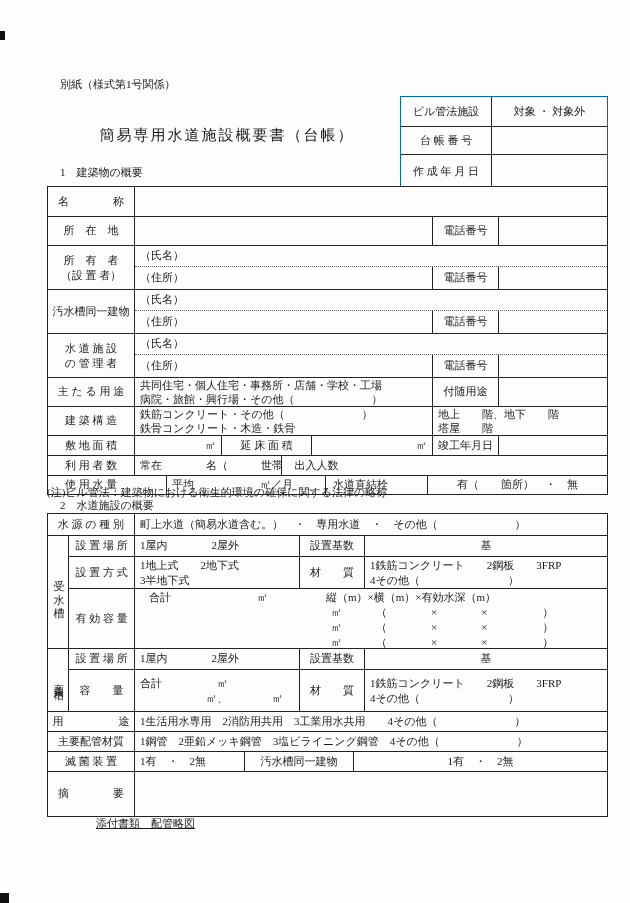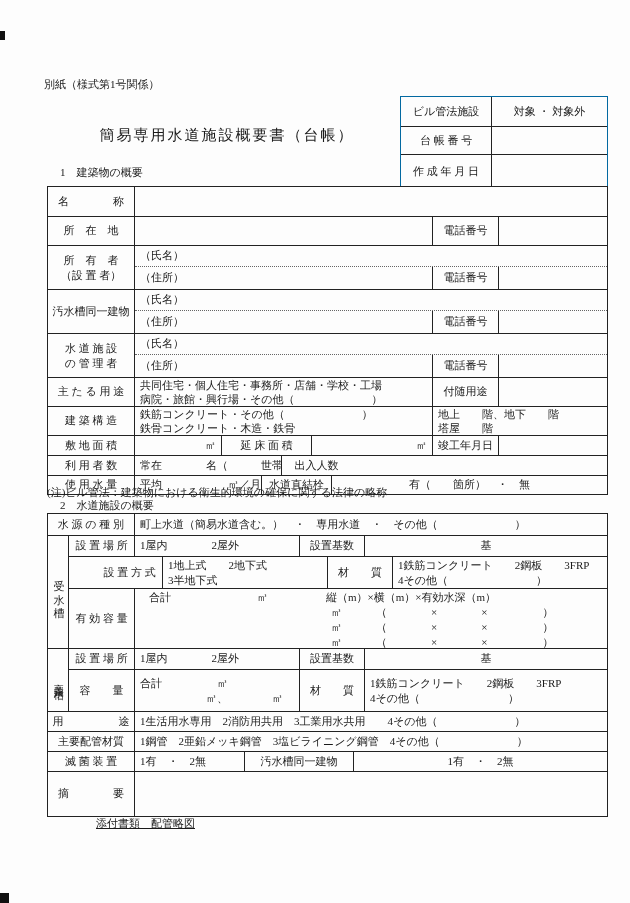--- a/index.html
+++ b/index.html
@@ -31,21 +31,21 @@
   .capline{display:flex;white-space:nowrap;line-height:15px;}
 </style>
 </head>
 <body>
 
 <div class="page">
 
   <div class="mark" style="left:0;top:31px;width:5px;height:9px;"></div>
   <div class="mark" style="left:0;top:893px;width:9px;height:10px;"></div>
 
-  <div class="abs" style="left:44px;top:78px;">別紙（様式第1号関係）</div>
+  <div class="abs" style="left:60px;top:78px;">別紙（様式第1号関係）</div>
   <div class="abs title" style="left:47px;top:126px;width:360px;">簡易専用水道施設概要書（台帳）</div>
   <div class="abs" style="left:60px;top:166px;">1　建築物の概要</div>
 
   <div class="abs" style="left:400px;top:96px;width:208px;border:1px solid #0369a1;box-sizing:border-box;">
     <div class="row first" style="height:29px;">
       <div class="c nb lbl" style="width:90px;">ビル管法施設</div>
       <div class="c fill ctrtxt">対象 ・ 対象外</div>
     </div>
     <div class="row" style="height:27px;">
       <div class="c nb lbl" style="width:90px;">台 帳 番 号</div>
@@ -143,21 +143,21 @@
       <div class="c lbl" style="width:66px;">竣工年月日</div>
       <div class="c fill"></div>
     </div>
 
     <div class="row" style="height:19px;">
       <div class="c nb lbl" style="width:86px;">利 用 者 数</div>
       <div class="c" style="width:147px;">常在　　　　名（　　　世帯）</div>
       <div class="c lbl" style="width:60px;padding-left:15px;">出入人数</div>
     </div>
 
-    <div class="row" style="height:18px;">
+    <div class="row" style="height:18px;gap:32px;">
       <div class="c nb lbl" style="width:86px;">使 用 水 量</div>
       <div class="c" style="width:127px;">平均　　　　　　㎥／月</div>
       <div class="c lbl" style="width:70px;">水道直結栓</div>
       <div class="c fill ctrtxt">有（　　箇所）　・　無</div>
     </div>
   </div>
 
   <div class="abs" style="left:47px;top:486px;">(注)ビル管法：建築物における衛生的環境の確保に関する法律の略称</div>
   <div class="abs" style="left:60px;top:499px;">2　水道施設の概要</div>
 
@@ -173,21 +173,21 @@
         <span class="vert" style="letter-spacing:14px;">受水槽</span>
       </div>
       <div class="col" style="flex:1;border-left:1px solid #222;">
         <div class="irow first" style="height:20px;">
           <div class="sub lbl" style="width:65px;justify-content:center;">設 置 場 所</div>
           <div class="c" style="width:165px;">1屋内　　　　2屋外</div>
           <div class="c lbl" style="width:65px;">設置基数</div>
           <div class="c fill ctrtxt">基</div>
         </div>
         <div class="irow" style="height:31px;">
-          <div class="sub lbl two ctr" style="width:65px;justify-content:center;margin-left:28px;">設 置 方 式</div>
+          <div class="sub lbl two ctr" style="width:65px;justify-content:center;">設 置 方 式</div>
           <div class="c two" style="width:165px;">
             <span>1地上式　　2地下式</span>
             <span>3半地下式</span>
           </div>
           <div class="c lbl" style="width:65px;">材　　質</div>
           <div class="c two fill">
             <span>1鉄筋コンクリート　　2鋼板　　3FRP</span>
             <span>4その他（　　　　　　　　）</span>
           </div>
         </div>

